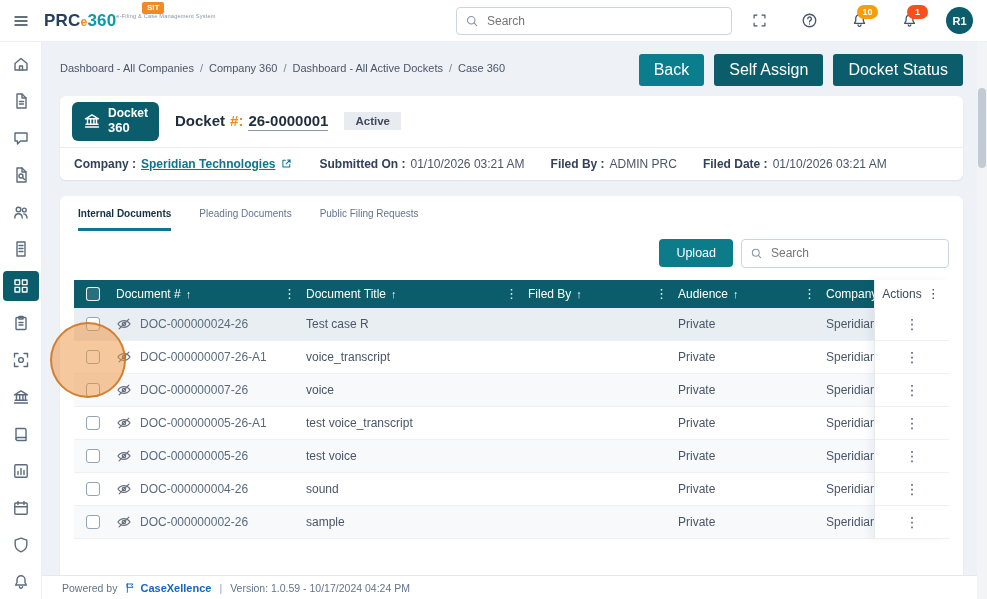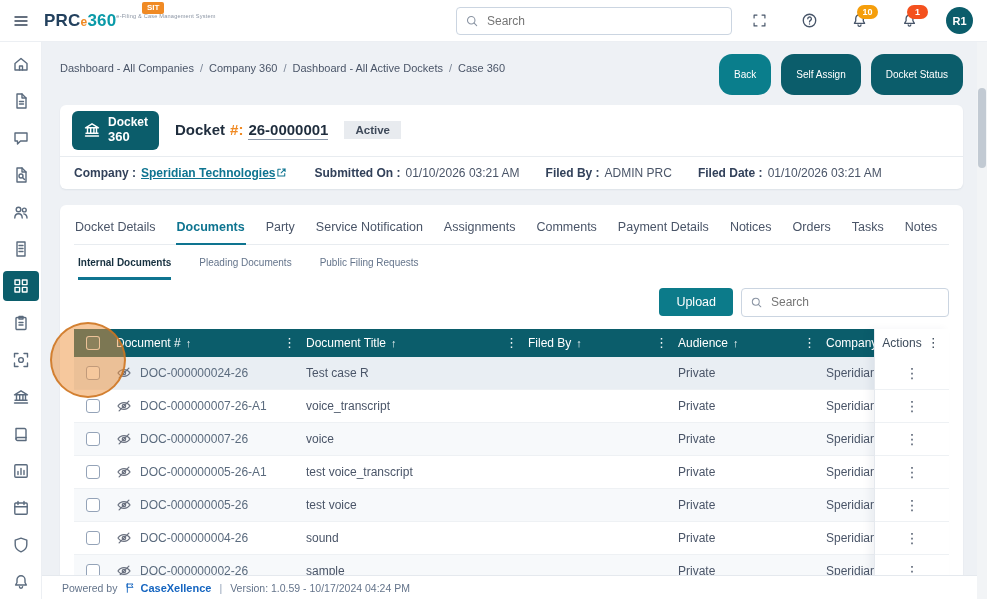--- a/index.html
+++ b/index.html
@@ -38,36 +38,36 @@
            border-radius:4px;cursor:pointer;flex:0 0 auto}
   .sb-item.active{background:#0b5d6b;color:#fff}
 
   
   .main{position:absolute;top:41px;left:42px;right:10px;bottom:23px;padding:13px 14px 0 18px;overflow:hidden}
   .crumbrow{display:flex;align-items:flex-start;justify-content:space-between;margin-bottom:10px}
   .breadcrumb{font-size:11px;color:#4a5568;display:flex;gap:6px;align-items:center;margin-top:8px}
   .crumb{cursor:pointer;white-space:nowrap}
   .crumb-sep{color:#7c8798}
   .btns{display:flex;gap:10px}
-  .btn{border:none;border-radius:13px;color:#fff;font-size:10px;padding:15px 15px;cursor:pointer;font-family:inherit;white-space:nowrap}
+  .btn{border:none;border-radius:3px;color:#fff;font-size:16px;padding:7px 15px;cursor:pointer;font-family:inherit;white-space:nowrap}
   .btn.back{background:#0a7e8c}
   .btn.dark{background:#0b5d6b}
 
   .card{background:#fff;border-radius:6px;box-shadow:0 1px 2px rgba(16,42,67,.07)}
   .row1{display:flex;align-items:center;gap:16px;padding:6px 12px;border-bottom:1px solid #e8ecf0}
   .docket-badge{background:#0b5d6b;color:#fff;border-radius:6px;display:flex;align-items:center;gap:7px;padding:5px 11px}
   .db-text{display:flex;flex-direction:column;line-height:1.15;font-weight:bold}
   .db-top{font-size:12px}.db-bottom{font-size:13px}
   .docket-title{font-size:15px;font-weight:bold;color:#1f2d3d;display:flex;gap:5px;align-items:baseline}
   .hash{color:#f08a24}
   .dnum{border-bottom:1px solid #8b98a9;padding-bottom:1px}
   .status-pill{background:#e8ebef;color:#3f4a5a;font-size:11.5px;font-weight:600;border-radius:0;padding:3px 11px}
   .row2{display:flex;align-items:center;gap:26px;padding:9px 14px;font-size:12px;color:#4a5568;white-space:nowrap}
   .lbl{font-weight:bold;color:#32415a}
-  .company-link{color:#0e7490;font-weight:600;text-decoration:underline;display:inline-flex;align-items:center;cursor:pointer}
+  .company-link{color:#0e7490;font-weight:600;text-decoration:underline;display:inline-flex;align-items:center;gap:5px;cursor:pointer}
   .field{display:flex;gap:5px;align-items:center}
 
   .card2{margin-top:16px;padding:0 14px;height:386px;overflow:hidden;position:relative}
   .tabs{display:flex;gap:19px;border-bottom:1px solid #e8ecf0;padding-top:6px}
   .tab{font-size:12.5px;color:#4a5568;padding:9px 1px;cursor:pointer;white-space:nowrap}
   .tab.active{color:#0e7490;border-bottom:2px solid #0e7490;margin-bottom:-1px;font-weight:600}
   .subtabs{display:flex;gap:28px;padding:12px 4px 0}
   .subtab{font-size:10px;color:#64748b;padding-bottom:9px;cursor:pointer;white-space:nowrap}
   .subtab.active{color:#16303f;font-weight:bold;border-bottom:3px solid #0e7490}
   .toolbar{display:flex;justify-content:flex-end;align-items:center;gap:8px;margin:8px 0 12px}
@@ -377,33 +377,20 @@
           <span>ADMIN PRC</span>
         </span>
         <span class="field">
           <span class="lbl">Filed Date :</span>
           <span>01/10/2026 03:21 AM</span>
         </span>
       </div>
     </div>
 
     <div class="card card2">
-      <div class="tabs">
-          <div class="tab">Docket Details</div>
-          <div class="tab active">Documents</div>
-          <div class="tab">Party</div>
-          <div class="tab">Service Notification</div>
-          <div class="tab">Assignments</div>
-          <div class="tab">Comments</div>
-          <div class="tab">Payment Details</div>
-          <div class="tab">Notices</div>
-          <div class="tab">Orders</div>
-          <div class="tab">Tasks</div>
-          <div class="tab">Notes</div>
-        </div>
       <div class="subtabs">
           <div class="subtab active">Internal Documents</div>
           <div class="subtab">Pleading Documents</div>
           <div class="subtab">Public Filing Requests</div>
         </div>
       <div class="toolbar">
         <button class="btn-upload">Upload</button>
         <div class="t-search">
           <span class="ic">
               <svg width="13" height="13" viewBox="0 0 18 18" fill="none" stroke="currentColor" stroke-width="1.4" stroke-linecap="round" stroke-linejoin="round">

